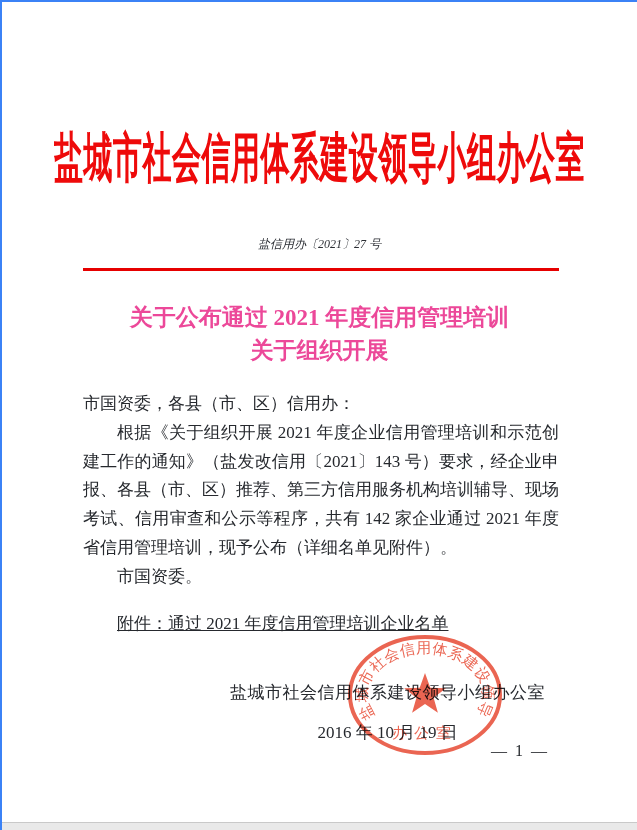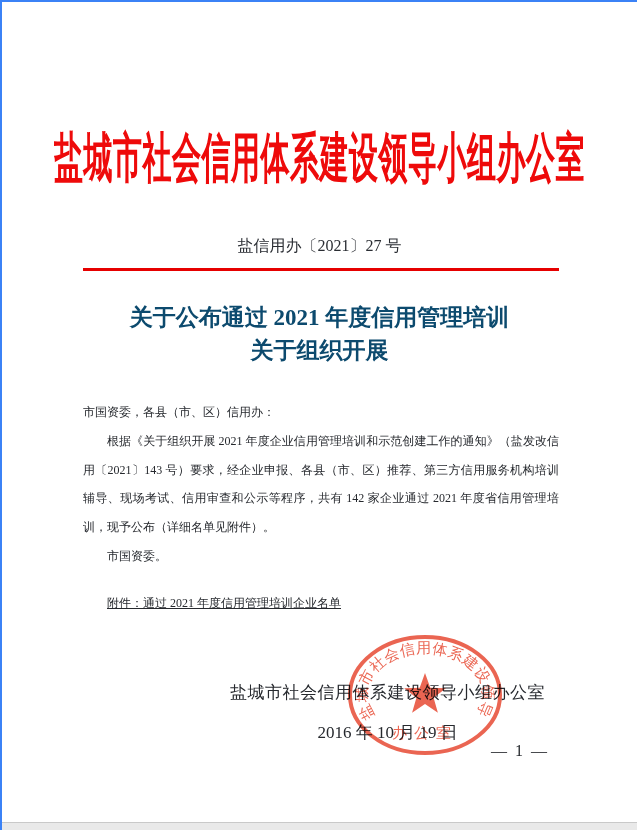--- a/index.html
+++ b/index.html
@@ -22,43 +22,44 @@
     letter-spacing: 0.5px;
     color: #ee0a0a;
     transform: scaleY(1.85);
     transform-origin: 50% 50%;
     white-space: nowrap;
   }
   .doc-number {
     position: absolute;
     top: 234px; left: 0; right: 0;
     text-align: center;
-    font-size: 16px;
+    font-size: 12px;
     color: #2a2d33;
+    font-style: italic;
   }
   .red-line {
     position: absolute;
     top: 266px; left: 81px;
     width: 476px; height: 3px;
     background: #e60000;
   }
   .doc-title {
     position: absolute;
     top: 299px; left: 0; right: 0;
     text-align: center;
     font-size: 23px;
     font-weight: bold;
     line-height: 33px;
-    color: #0c4a6e;
+    color: #ec4899;
   }
   .body-text {
     position: absolute;
-    top: 396px; left: 81px;
+    top: 388px; left: 81px;
     width: 476px;
-    font-size: 12px;
+    font-size: 17px;
     line-height: 28.8px;
     text-align: justify;
     text-justify: inter-character;
     color: #26292e;
   }
   .body-text p { margin: 0; }
   .indent { text-indent: 2em; }
   .attachment-line { margin-top: 18px !important; text-decoration: underline; }
   .sign-block {
     position: absolute;

